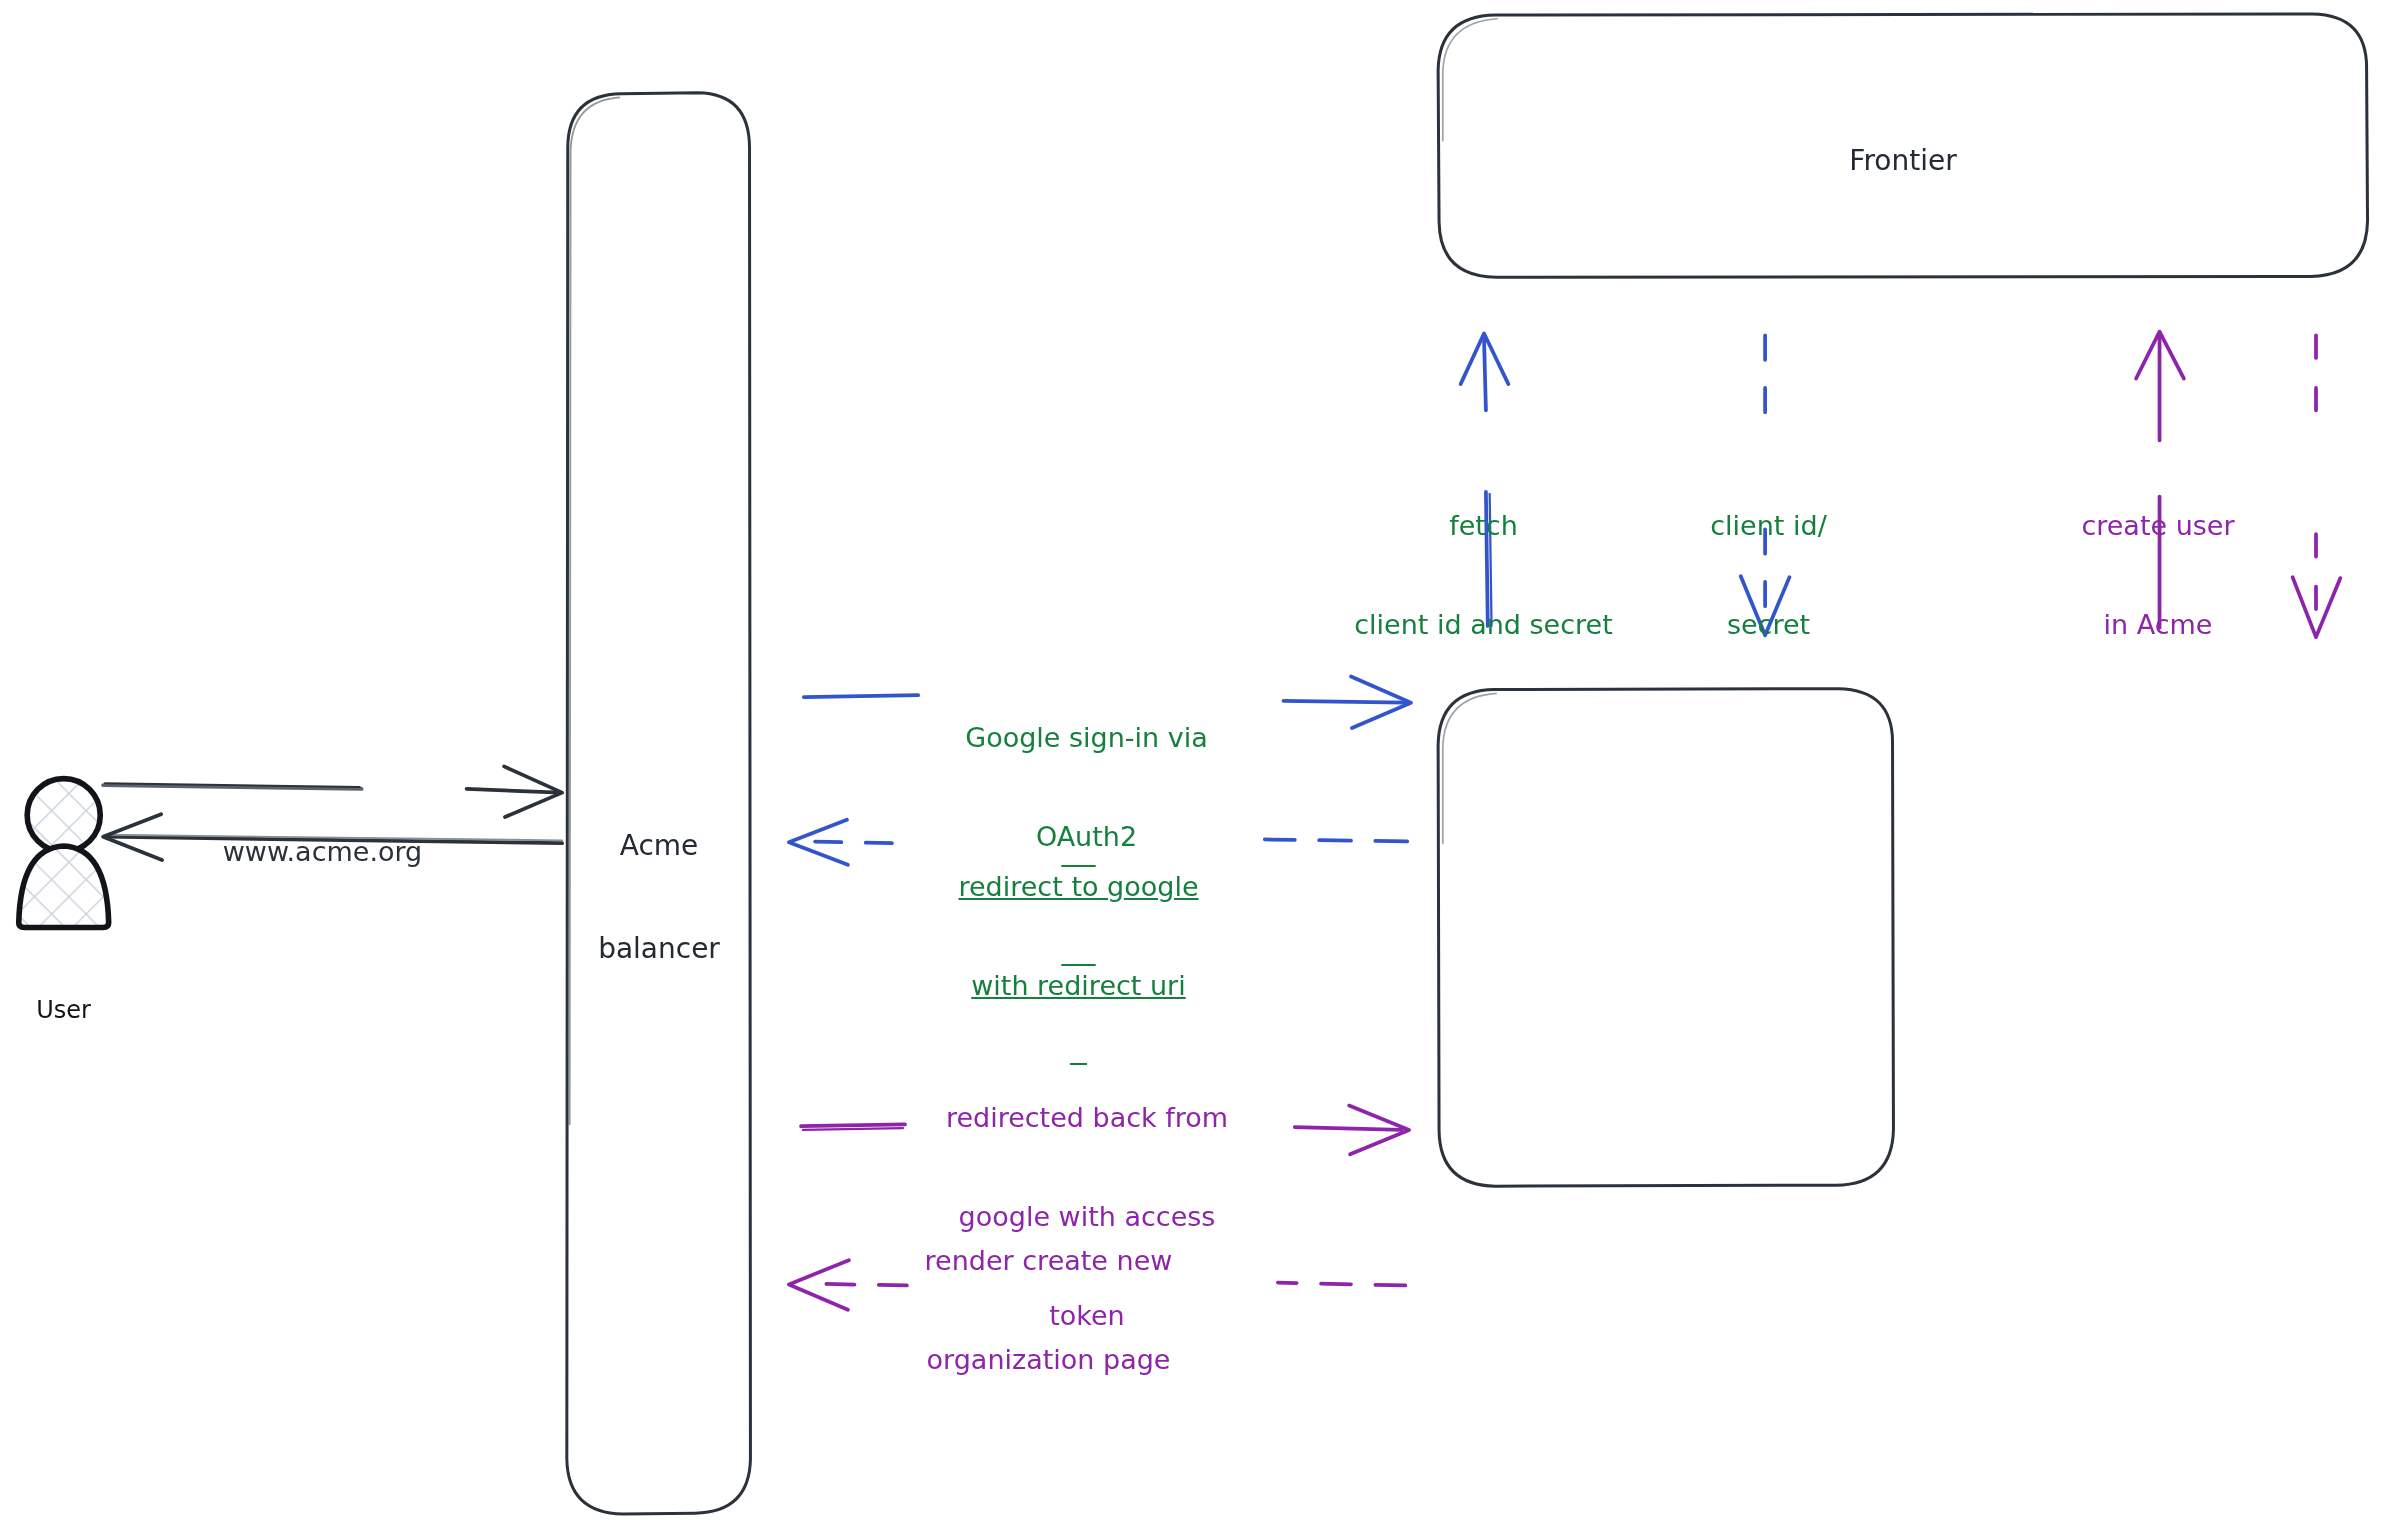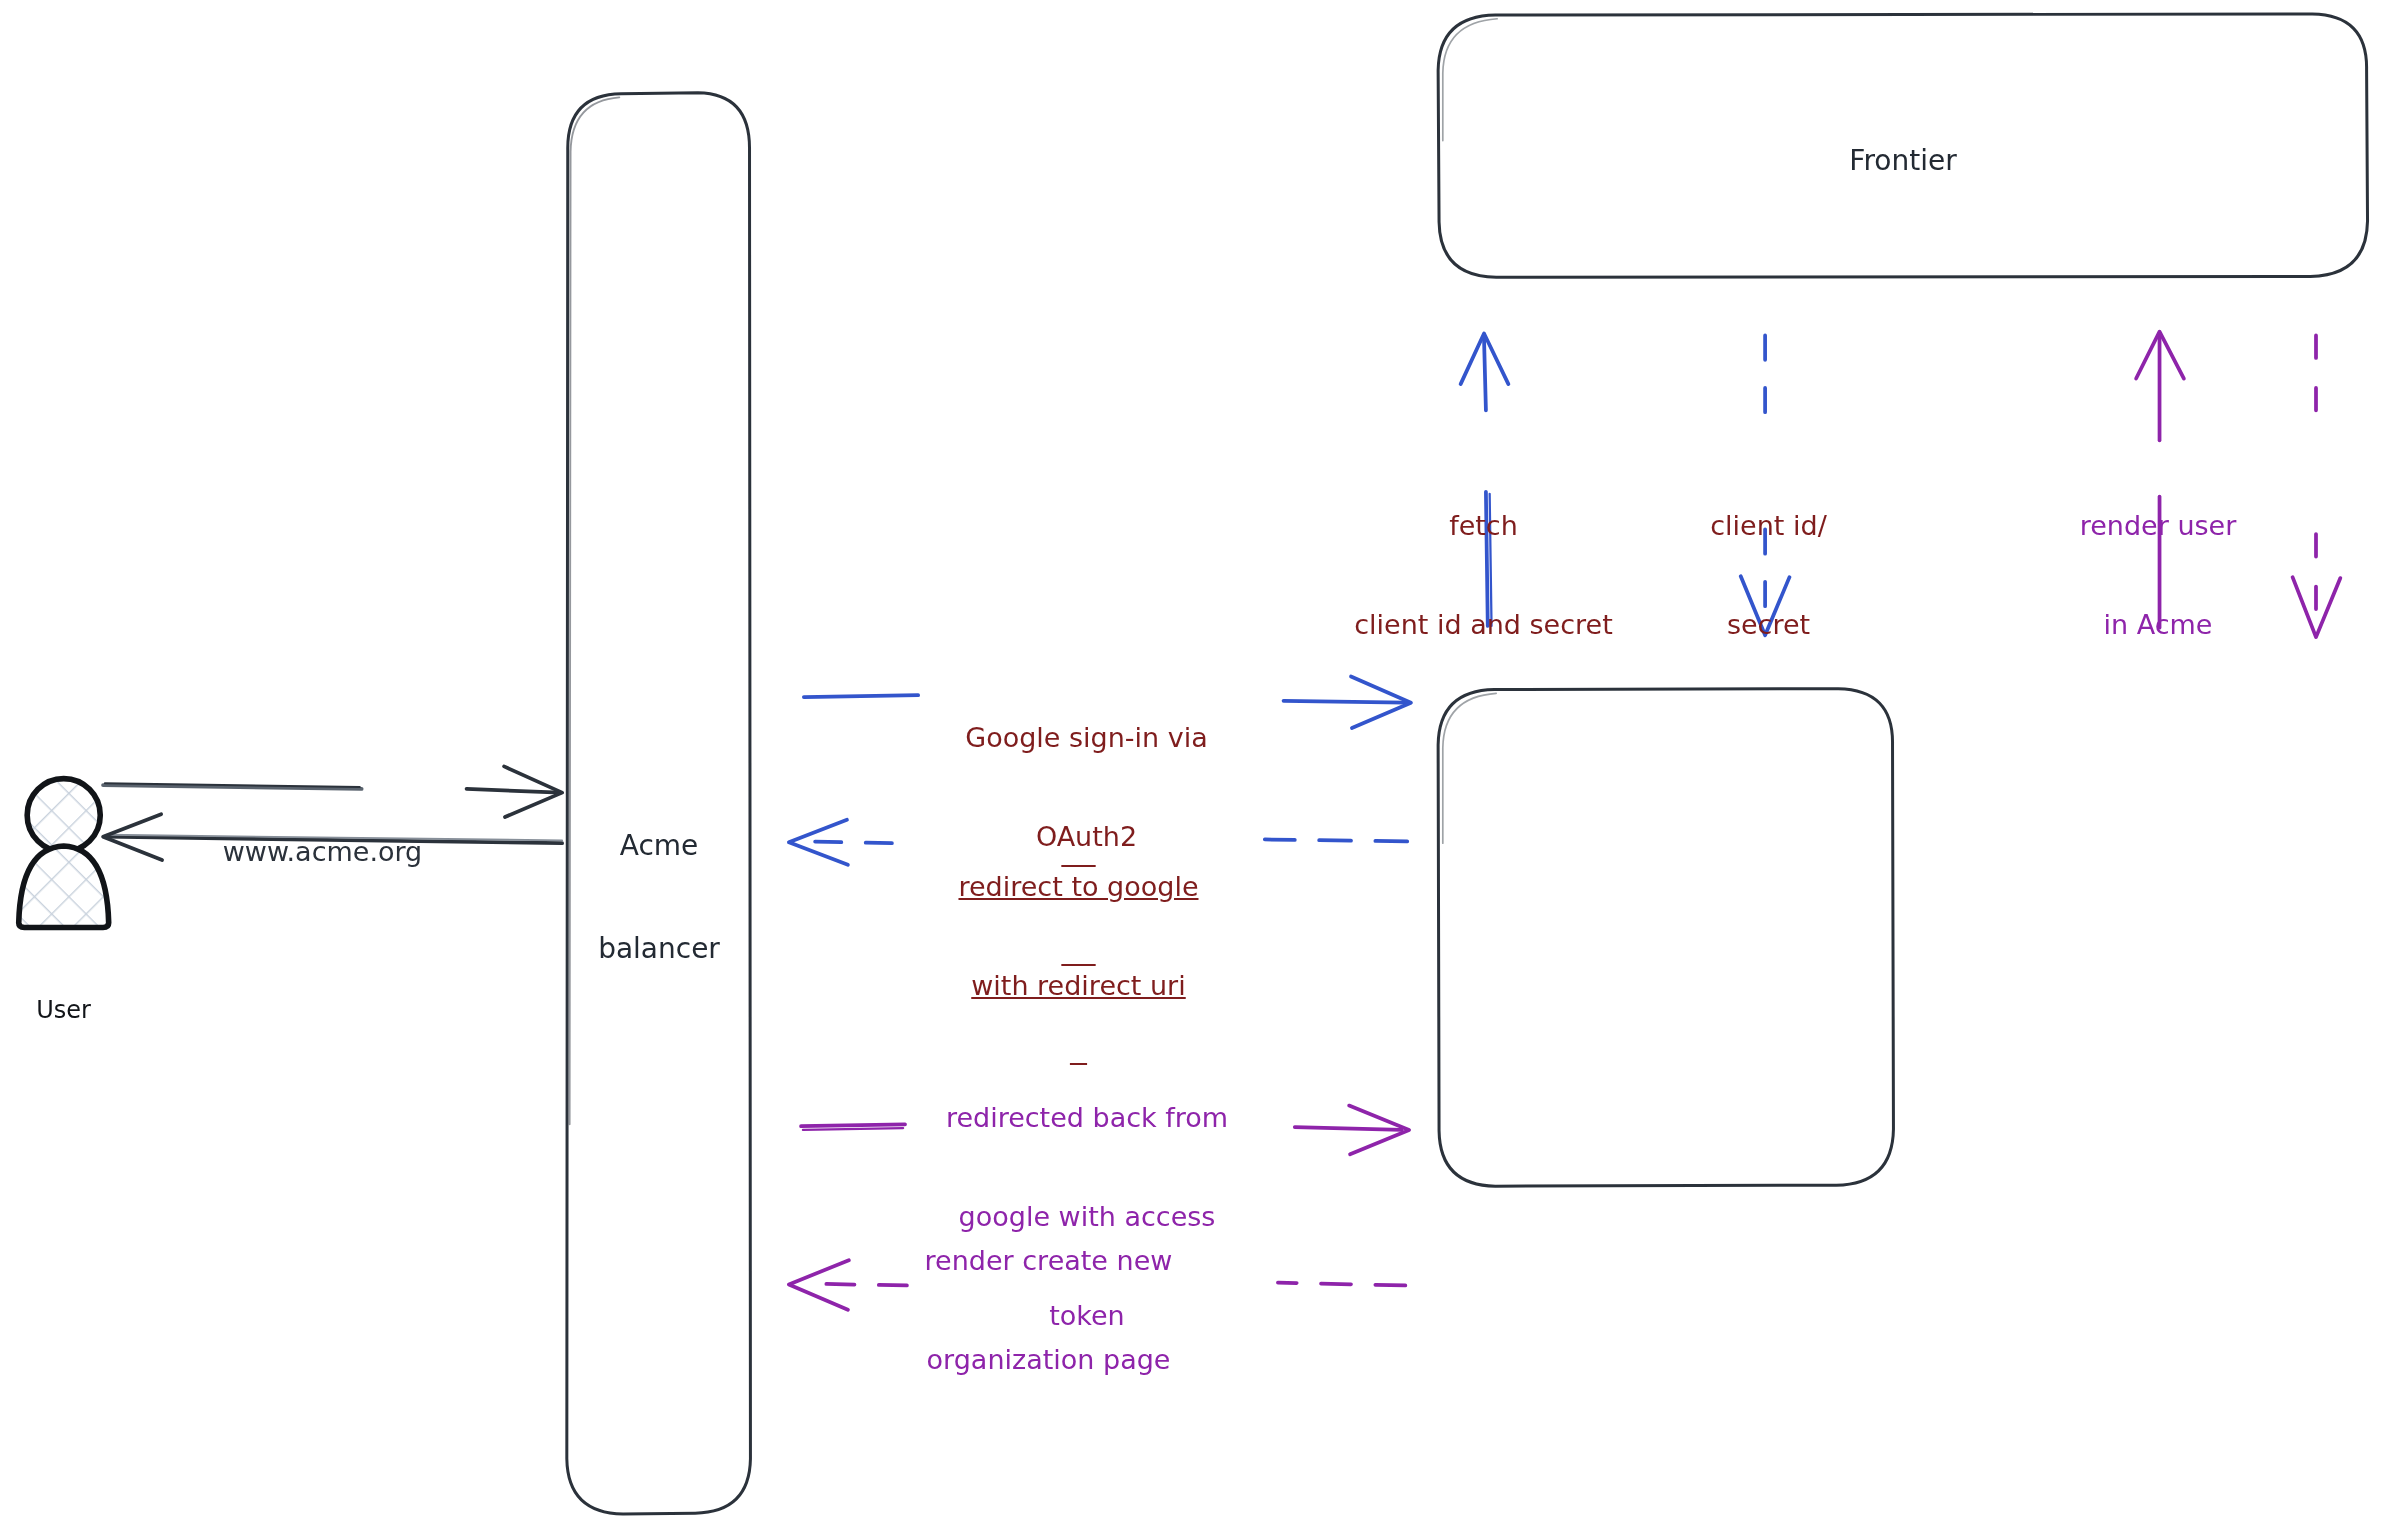--- a/index.html
+++ b/index.html
@@ -40,21 +40,21 @@
     color: #232a33;
     font-size: 28px;
   }
   .actor-label {
     color: #111418;
     font-size: 24px;
   }
   .edge-label {
     font-size: 27px;
   }
-  .edge-label.blue { color: #7f1d1d; }
+  .edge-label.blue { color: #15803d; }
   .edge-label.purple { color: #8e24aa; }
   .edge-label.dark { color: #2b323b; }
 </style>
 </head>
 <body>
 
 <div id="canvas">
 
   <svg class="layer" viewBox="0 0 2567 1633" preserveAspectRatio="none">
     <defs>
@@ -194,19 +194,19 @@
     <div>fetch</div>
     <div>client id and secret</div>
   </div>
 
   <div class="edge-label blue" style="left:1675px; top:444px; width:187px; text-align:center;">
     <div>client id/</div>
     <div>secret</div>
   </div>
 
   <div class="edge-label purple" style="left:2039px; top:444px; width:238px; text-align:center;">
-    <div>render user</div>
+    <div>create user</div>
     <div>in Acme</div>
   </div>
 
 
 </div>
 
 
 </body></html>

